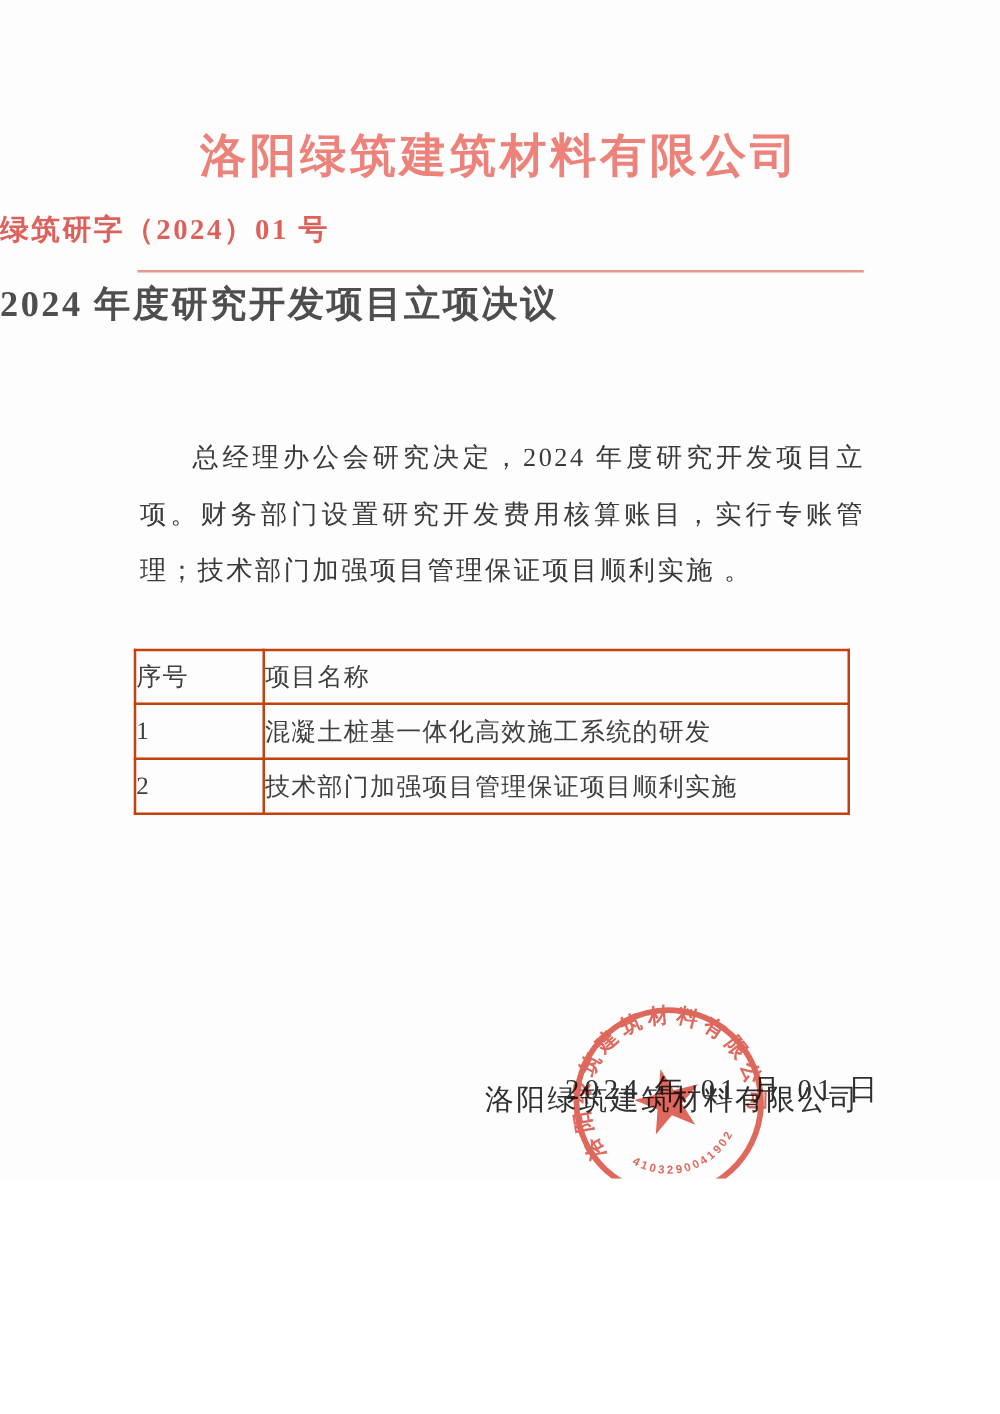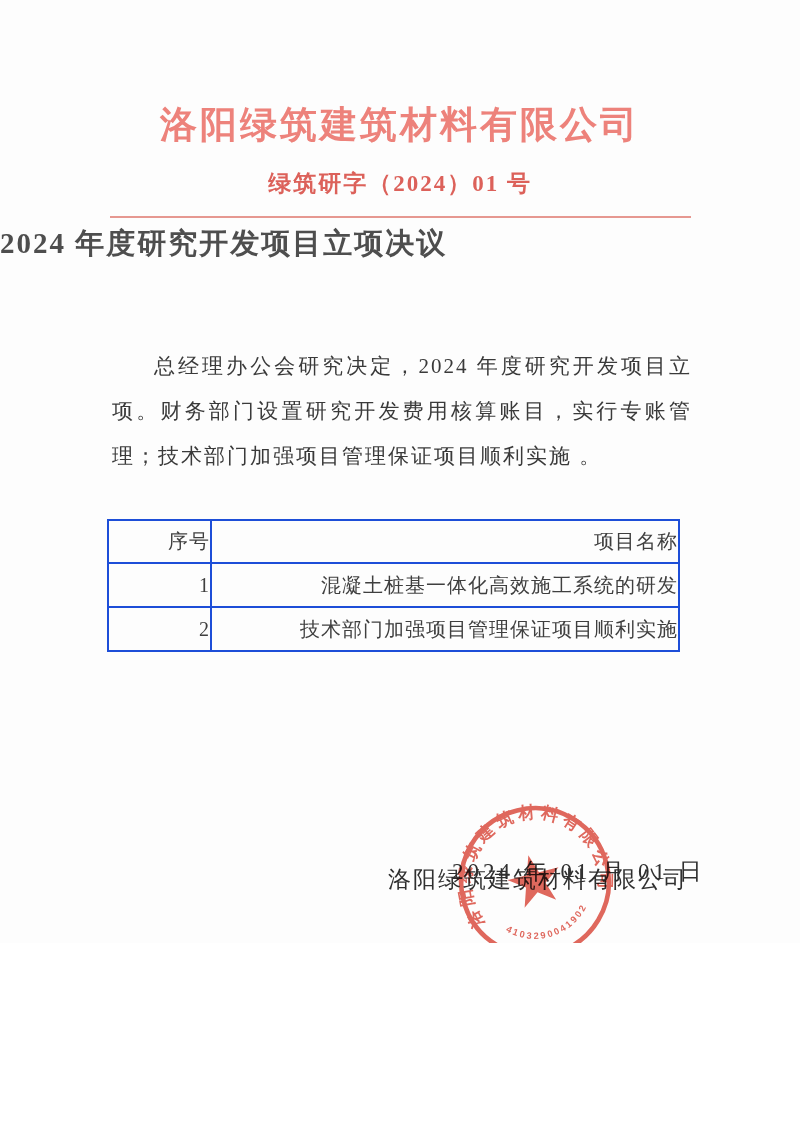--- a/index.html
+++ b/index.html
@@ -24,21 +24,21 @@
     font-size: 37px;
     font-weight: bold;
     letter-spacing: 3px;
     color: #ed827b;
   }
   .doc-number {
     position: absolute;
     top: 168px;
     left: 0;
     width: 100%;
-    text-align: center;
+    text-align: left;
     font-size: 23px;
     font-weight: bold;
     letter-spacing: 2px;
     color: #dc615a;
   }
   .red-rule {
     position: absolute;
     top: 216px;
     left: 110px;
     width: 581px;
@@ -86,22 +86,22 @@
     position: absolute;
     top: 519px;
     left: 107px;
     width: 573px;
     border-collapse: collapse;
     font-size: 20px;
     letter-spacing: 1px;
     color: #3f3f3f;
   }
   .project-table th, .project-table td {
-    border: 2px solid #1d4ed8;
-    text-align: right;
+    border: 2px solid #c2410c;
+    text-align: left;
     vertical-align: middle;
     font-weight: normal;
   }
   .project-table th { height: 43px; }
   .project-table td { height: 44px; }
   .col-no { width: 103px; }
   .sig-company {
     position: absolute;
     top: 864px;
     left: 388px;

